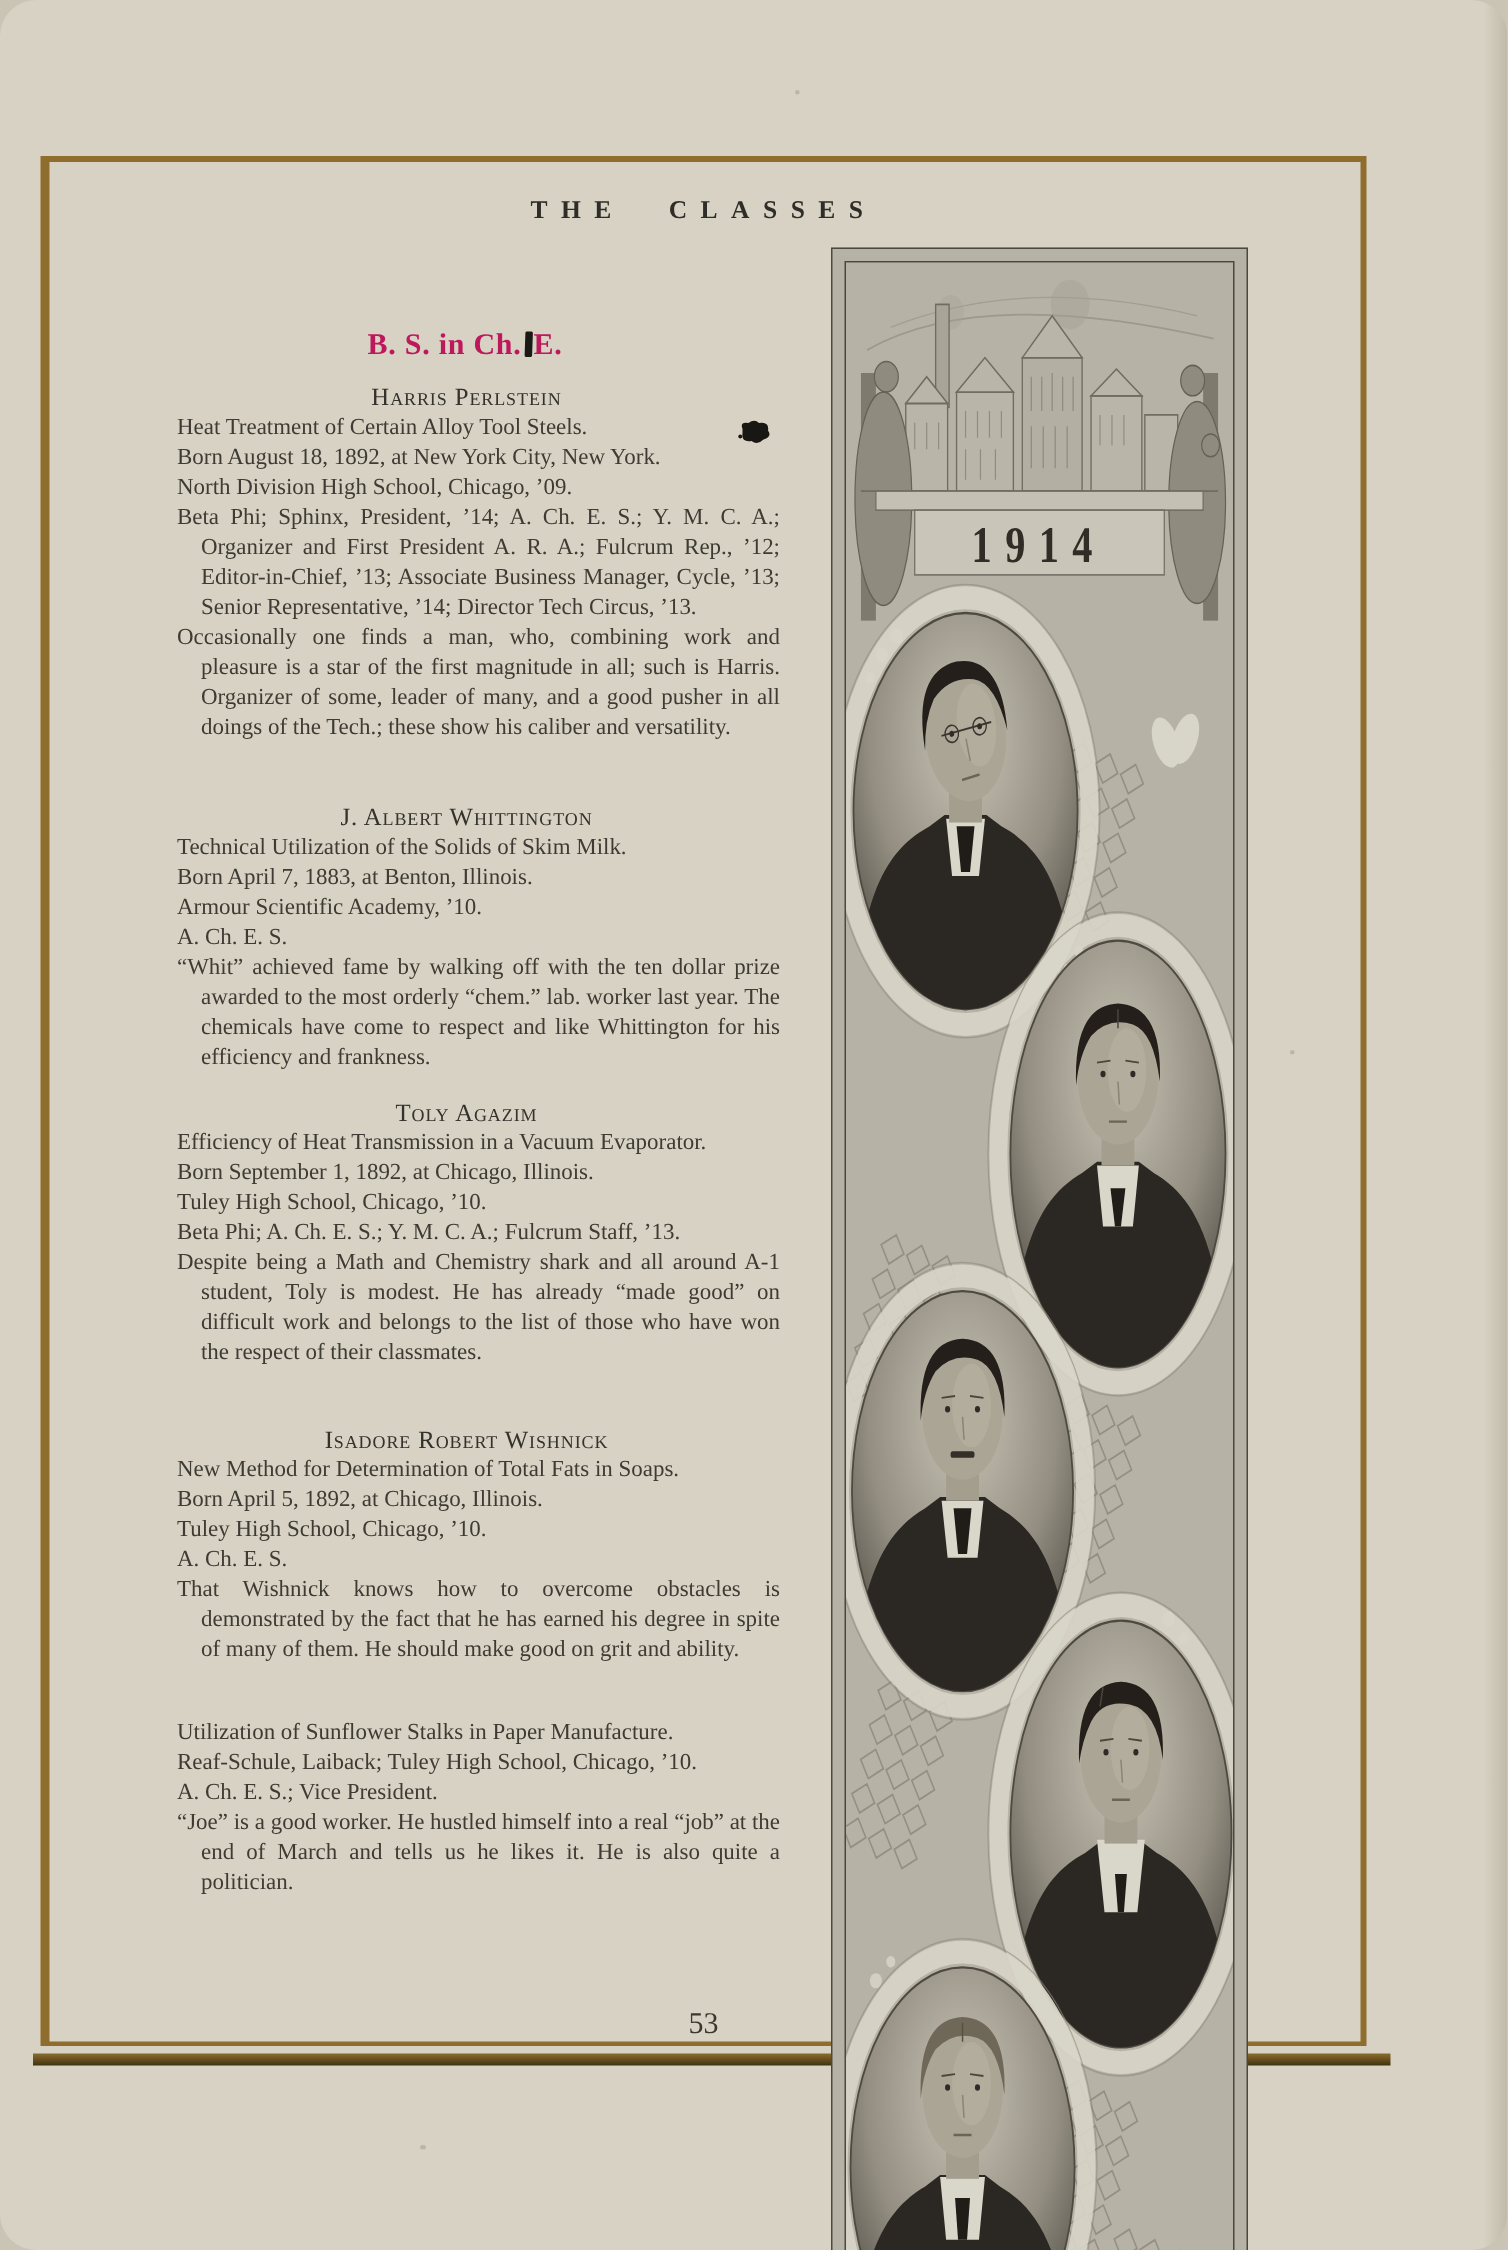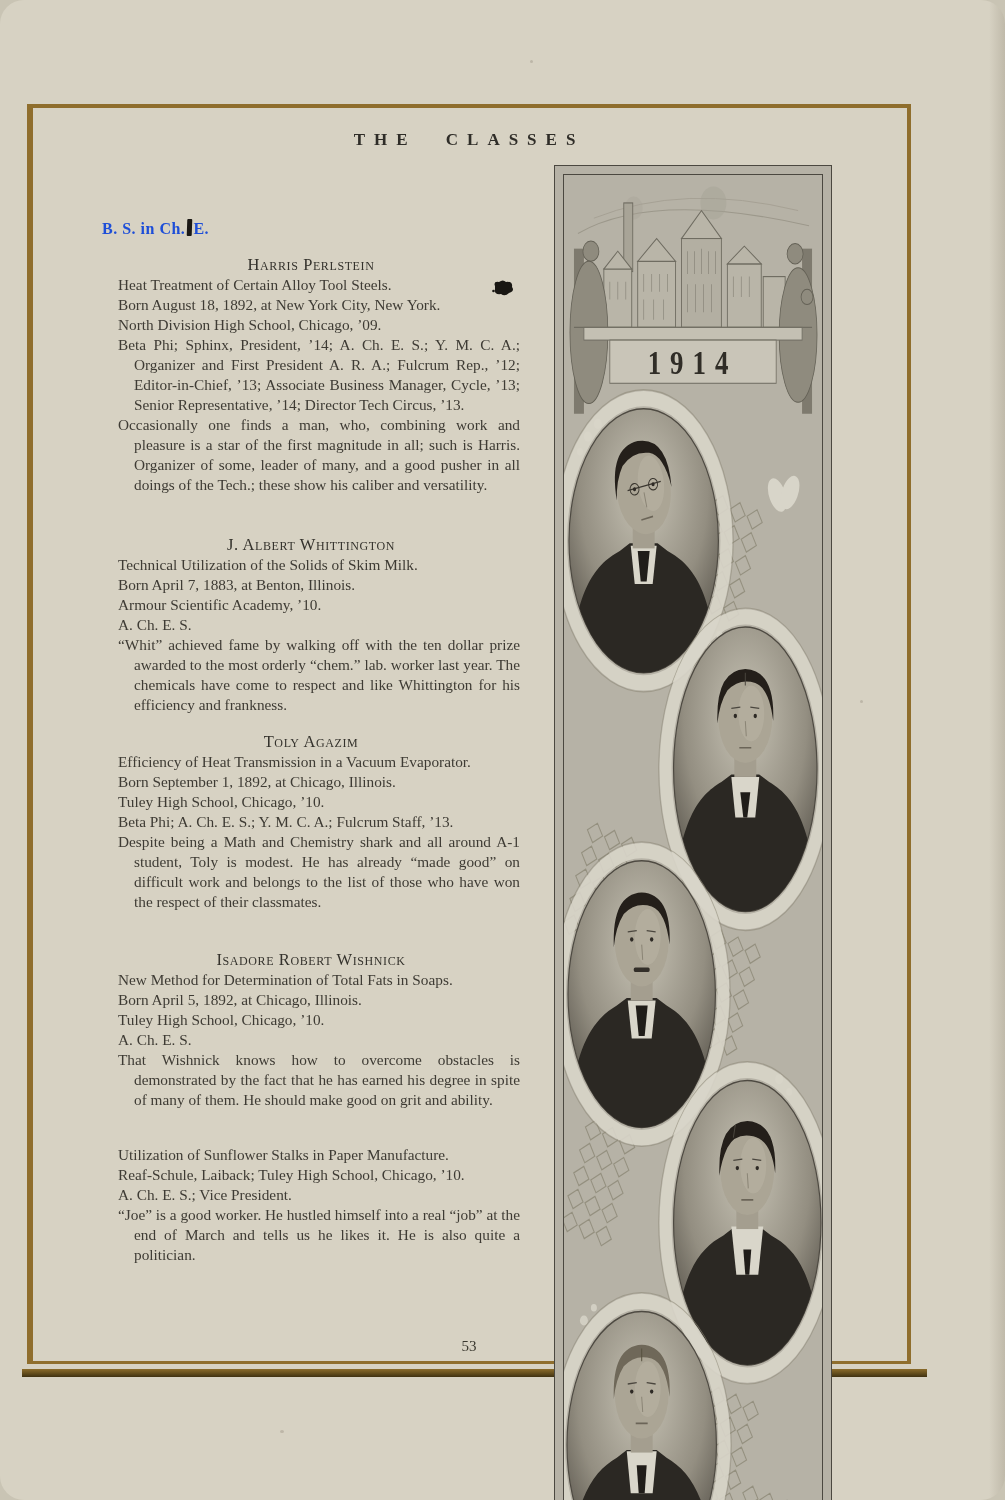--- a/index.html
+++ b/index.html
@@ -21,40 +21,40 @@
   .edge-bar {
     position:absolute; left:22px; top:1369px; width:905px; height:8px;
     background:linear-gradient(to bottom,#8a6b2b 0%, #6b531f 45%, #3f3111 100%);
   }
   .classes-header{
     position:absolute; left:27px; top:130px; width:884px; text-align:center;
     font-size:17px; font-weight:bold; letter-spacing:9px; word-spacing:16px;
     color:#2f2d28;
   }
   .degree-title{
-    position:absolute; left:102px; top:219px; width:416px; 
-    font-size:16px; font-weight:bold; letter-spacing:.5px; color:#1d4ed8;
+    position:absolute; left:102px; top:219px; width:416px; text-align:center;
+    font-size:20px; font-weight:bold; letter-spacing:.5px; color:#be185d;
   }
   .title-blot{
     display:inline-block; width:5px; height:17px; background:#1b1915;
     margin:0 1px -2px 2px; transform:rotate(2deg); border-radius:1px;
   }
   .entry{
     position:absolute; left:102px; width:418px;
     font-size:15.3px; line-height:20px; text-align:justify;
   }
   .ename{
     margin:0; font-weight:normal; font-variant:small-caps; font-size:16.5px;
     letter-spacing:.6px; color:#34322c; line-height:20px; text-align:center;
   }
   .eline{ margin:0; padding-left:32px; text-indent:-16px; }
   .ink-blot{ position:absolute; left:492px; top:279px; width:24px; height:20px; }
   .page-num{
     position:absolute; left:27px; top:1338px; width:884px; text-align:center;
-    font-size:15px; color:#3a382f;
+    font-size:20px; color:#3a382f;
   }
   .photo-panel{
     position:absolute; left:554px; top:165px; width:278px; height:1436px;
     box-sizing:border-box; border:1.5px solid #4b4840; background:#b6b2a6;
   }
   .photo-panel-inner{
     position:absolute; left:8px; top:8px; right:8px; bottom:8px;
     border:1px solid #4b4840; overflow:hidden;
   }
   .photo-panel-inner svg{ position:absolute; left:0; top:0; width:100%; height:100%; }

